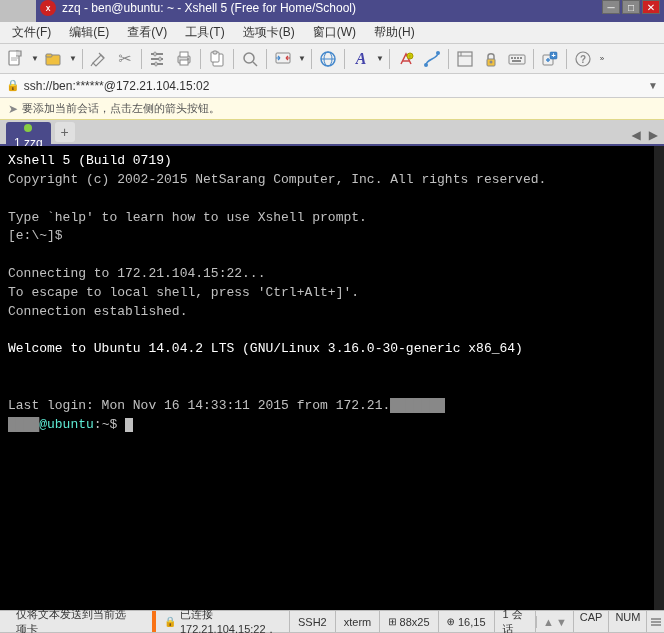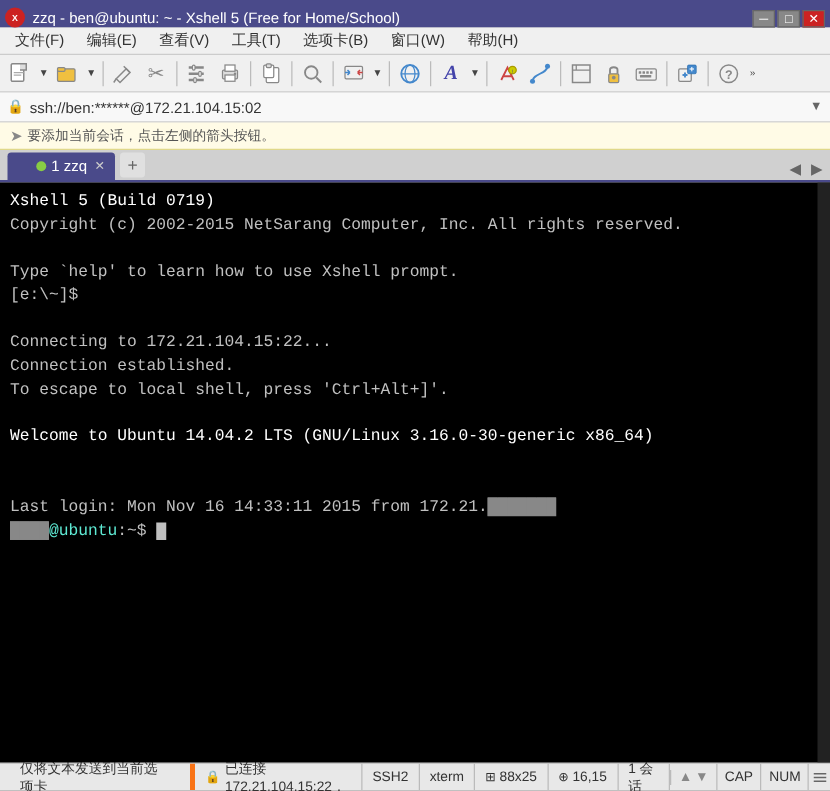--- a/index.html
+++ b/index.html
@@ -11,24 +11,25 @@
       background: #c0c0c0;
       overflow: hidden;
       user-select: none;
     }
 
     
     .title-bar {
       background: #4a4a8a;
       height: 22px;
       display: flex;
-      align-items: flex-end;
+      align-items: flex-start;
       justify-content: space-between;
       padding: 0 4px;
       color: white;
+      margin-left: 36px;
     }
     .title-bar-left {
       display: flex;
       align-items: center;
       gap: 6px;
     }
     .title-logo {
       width: 16px;
       height: 16px;
       background: #cc2222;
@@ -178,30 +179,31 @@
       height: 26px;
       display: flex;
       align-items: flex-end;
       padding: 0 4px;
       border-bottom: 2px solid #4a4a8a;
       gap: 0;
     }
     .tab-item {
       display: flex;
       align-items: center;
-      padding: 2px 8px 2px 23px;
+      padding: 2px 8px 2px 8px;
       background: #4a4a8a;
       color: white;
       font-size: 12px;
       height: 22px;
       gap: 4px;
       cursor: pointer;
       border-top-left-radius: 3px;
       border-top-right-radius: 3px;
       margin-left: 2px;
+      flex-direction: column;
     }
     .tab-dot {
       width: 8px;
       height: 8px;
       border-radius: 50%;
       background: #88cc44;
       flex-shrink: 0;
     }
     .tab-close {
       font-size: 10px;
@@ -283,21 +285,20 @@
       height: 100%;
       display: flex;
       align-items: center;
       gap: 3px;
     }
     .status-right-item {
       padding: 0 6px;
       border-left: 1px solid #bbb;
       height: 100%;
       display: flex;
-      align-items: center;
     }
     .status-arrows {
       display: flex;
       gap: 2px;
       padding: 0 6px;
       border-left: 1px solid #bbb;
     }
     .status-arrow {
       color: #888;
       font-size: 11px;
@@ -511,22 +512,22 @@
 </div>
 
 <div class="terminal" style="height: 464px; position: relative;">
   <span class="terminal-line terminal-white">Xshell 5 (Build 0719)</span>
   <span class="terminal-line">Copyright (c) 2002-2015 NetSarang Computer, Inc. All rights reserved.</span>
   <span class="terminal-line">&nbsp;</span>
   <span class="terminal-line">Type `help' to learn how to use Xshell prompt.</span>
   <span class="terminal-line">[e:\~]$</span>
   <span class="terminal-line">&nbsp;</span>
   <span class="terminal-line">Connecting to 172.21.104.15:22...</span>
+  <span class="terminal-line">To escape to local shell, press 'Ctrl+Alt+]'.</span>
   <span class="terminal-line">Connection established.</span>
-  <span class="terminal-line">To escape to local shell, press 'Ctrl+Alt+]'.</span>
   <span class="terminal-line">&nbsp;</span>
   <span class="terminal-line terminal-white">Welcome to Ubuntu 14.04.2 LTS (GNU/Linux 3.16.0-30-generic x86_64)</span>
   <span class="terminal-line">&nbsp;</span>
   <span class="terminal-line">&nbsp;</span>
   <span class="terminal-line">Last login: Mon Nov 16 14:33:11 2015 from 172.21.<span style="background:#888;color:#888">███████</span></span>
   <span class="terminal-line"><span style="background:#888;color:#888">████</span><span class="terminal-green">@ubuntu</span>:~$ <span class="terminal-cursor"></span></span>
 
   <div class="terminal-scrollbar"></div>
 </div>
 

